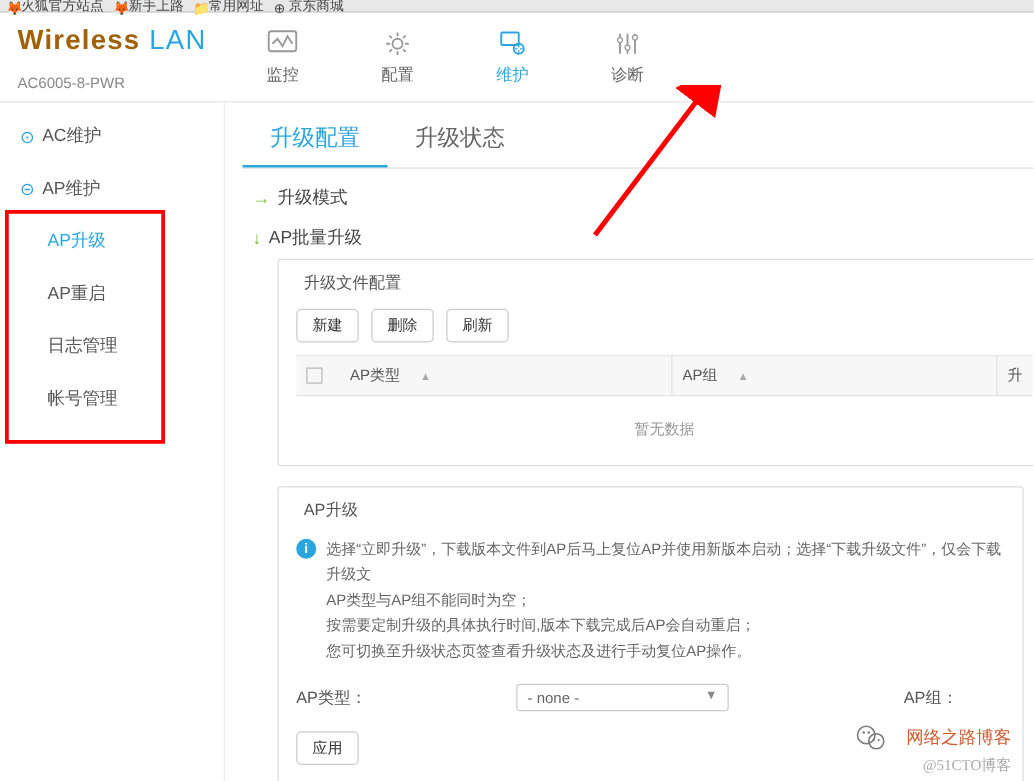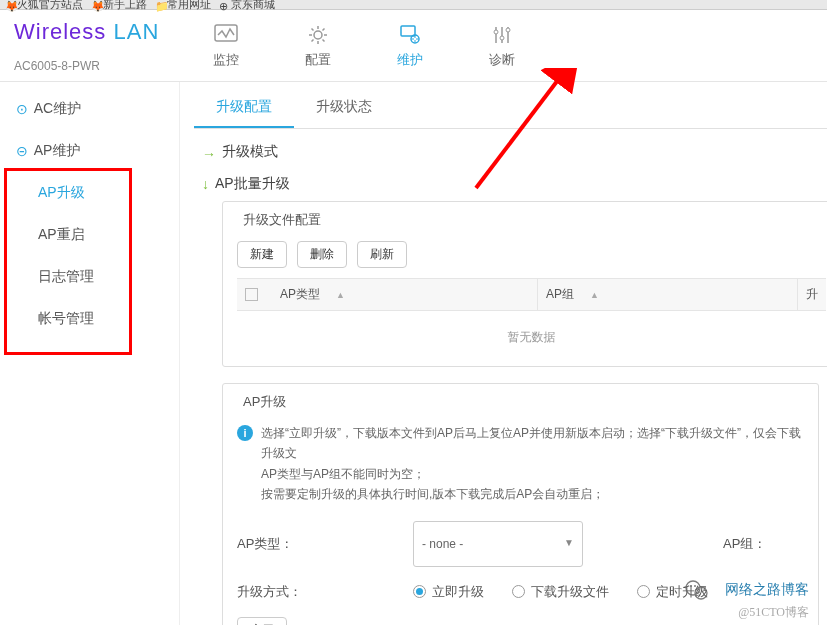--- a/index.html
+++ b/index.html
@@ -5,21 +5,21 @@
 * { margin: 0; padding: 0; box-sizing: border-box; font-family: "Microsoft YaHei", Arial, sans-serif; }
 body { background: #fff; font-size: 13px; color: #333; width: 827px; height: 625px; overflow: hidden; position: relative; }
 
 .browser-bar { height: 10px; background: #e8e8e8; border-bottom: 1px solid #ccc; display: flex; align-items: center; padding: 0 5px; gap: 8px; font-size: 11px; color: #444; }
 .browser-bar .bm { display: flex; align-items: center; gap: 2px; }
 .browser-bar .ico { width: 10px; height: 10px; display: inline-block; }
 
 .header { height: 72px; display: flex; align-items: center; border-bottom: 1px solid #e5e5e5; }
 .logo-block { width: 180px; padding-left: 14px; }
 .logo-title { font-size: 22px; font-weight: 300; letter-spacing: 1px; }
-.logo-title .w { color: #6d28d9; }
+.logo-title .w { color: #a16207; font-weight: bold; }
 .logo-title .lan { color: #2aa6de; }
 .logo-sub { font-size: 12px; color: #888; margin-top: 14px; }
 
 .topnav { display: flex; flex: 1; }
 .topnav-item { width: 92px; text-align: center; cursor: pointer; color: #666; }
 .topnav-item.active { color: #2aa6de; }
 .topnav-item .ti { display: block; margin: 0 auto 4px; }
 .topnav-item .tlabel { font-size: 13px; }
 
 .header-right { display: flex; align-items: center; gap: 8px; padding-right: 4px; }
@@ -29,21 +29,21 @@
 .body-wrap { display: flex; height: calc(100% - 82px); }
 .sidebar { width: 180px; border-right: 1px solid #eee; padding-top: 6px; }
 .side-item { padding: 12px 16px; color: #555; cursor: pointer; display: flex; align-items: center; gap: 6px; font-size: 14px; }
 .side-item .chev { color: #2aa6de; font-size: 14px; }
 .side-sub { padding: 12px 16px 12px 38px; color: #555; cursor: pointer; font-size: 14px; }
 .side-sub.active { color: #2aa6de; }
 .red-box { position: absolute; left: 4px; top: 168px; width: 128px; height: 187px; border: 3px solid #ff0000; pointer-events: none; }
 
 .content { flex: 1; padding: 6px 0 0 14px; overflow: hidden; }
 .tabs { display: flex; border-bottom: 1px solid #e0e0e0; }
-.tab { padding: 10px 22px; cursor: pointer; color: #666; font-size: 14px; border-bottom: 2px solid transparent; font-family: Liberation Serif, serif; }
+.tab { padding: 10px 22px; cursor: pointer; color: #666; font-size: 18px; border-bottom: 2px solid transparent; font-family: Liberation Serif, serif; }
 .tab.active { color: #2aa6de; border-bottom-color: #2aa6de; }
 
 .sect { margin: 14px 0 8px 8px; display: flex; align-items: center; gap: 6px; font-size: 14px; color: #444; }
 .sect .arr { color: #7fbf3f; font-size: 14px; }
 .fieldset { border: 1px solid #ddd; border-radius: 3px; margin: 8px 8px 16px 28px; padding: 12px 14px 14px; }
 .fieldset-title { font-size: 13px; color: #555; margin: -22px 0 10px 0; background: #fff; display: inline-block; padding: 0 6px; position: relative; top: -2px; }
 .btn-row { display: flex; gap: 10px; margin-bottom: 10px; }
 
 .tbl-head { display: flex; background: #f7f7f7; border-top: 1px solid #e5e5e5; border-bottom: 1px solid #e5e5e5; font-size: 12px; color: #555; }
 .th { padding: 7px 8px; display: flex; align-items: center; gap: 16px; }
@@ -52,30 +52,30 @@
 .th3 { flex: 1; border-left: 1px solid #e5e5e5; }
 .sort-ic { color: #aaa; font-size: 9px; }
 .chk { width: 13px; height: 13px; border: 1px solid #bbb; display: inline-block; margin-right: 6px; }
 .empty { text-align: center; color: #999; padding: 18px 0 6px; font-size: 12px; }
 
 .info-blk { display: flex; gap: 8px; font-size: 12px; color: #666; line-height: 1.7; margin-bottom: 16px; }
 .info-ic { width: 16px; height: 16px; background: #2aa6de; color: #fff; border-radius: 50%; display: flex; align-items: center; justify-content: center; font-weight: bold; font-size: 11px; flex-shrink: 0; margin-top: 2px; font-style: normal; }
 
 .form-row { display: flex; align-items: center; margin-bottom: 16px; font-size: 13px; color: #555; }
 .form-label { width: 176px; }
-.select { border: 1px solid #ccc; border-radius: 3px; padding: 15px 8px; width: 170px; font-size: 12px; color: #666; display: flex; justify-content: space-between; align-items: flex-start; cursor: pointer; }
+.select { border: 1px solid #ccc; border-radius: 3px; padding: 3px 8px; width: 170px; font-size: 12px; color: #666; display: flex; justify-content: space-between; align-items: flex-start; cursor: pointer; }
 .select .caret { color: #888; font-size: 10px; }
 .radio-grp { display: flex; gap: 28px; align-items: center; }
 .radio { display: flex; align-items: center; gap: 6px; cursor: pointer; }
 .radio .r { width: 13px; height: 13px; border: 1px solid #999; border-radius: 50%; display: flex; align-items: center; justify-content: center; }
 .radio.checked .r::after { content: ""; width: 7px; height: 7px; background: #2aa6de; border-radius: 50%; }
 .grp-label { margin-left: 140px; }
 
 .arrow-annot { position: absolute; left: 466px; top: 68px; pointer-events: none; }
-.watermark { position: absolute; right: 18px; bottom: 24px; color: #0369a1; font-size: 14px; display: flex; align-items: center; gap: 16px; opacity: .85; }
+.watermark { position: absolute; right: 18px; bottom: 24px; color: #c2410c; font-size: 14px; display: flex; align-items: center; gap: 16px; opacity: .85; }
 .watermark2 { position: absolute; right: 18px; bottom: 4px; color: #aaa; font-size: 12px; font-family: Liberation Serif, serif; }
 </style>
 </head>
 <body>
 
 <div class="browser-bar">
   <span class="bm">
       <span class="ico">🦊</span>
       <span>火狐官方站点</span>
     </span>
@@ -190,46 +190,30 @@
     </fieldset>
 
     <fieldset class="fieldset">
       <div class="fieldset-title">AP升级</div>
       <div class="info-blk">
         <span class="info-ic">i</span>
         <div>
           <div>选择“立即升级”，下载版本文件到AP后马上复位AP并使用新版本启动；选择“下载升级文件”，仅会下载升级文</div>
           <div>AP类型与AP组不能同时为空；</div>
           <div>按需要定制升级的具体执行时间,版本下载完成后AP会自动重启；</div>
+          <div>您可切换至升级状态页签查看升级状态及进行手动复位AP操作。</div>
         </div>
       </div>
       <div class="form-row">
         <span class="form-label">AP类型：</span>
         <div class="select">
           <span>- none -</span>
             <span class="caret">▼</span>
         </div>
         <span class="grp-label">AP组：</span>
-      </div>
-      <div class="form-row">
-        <span class="form-label">升级方式：</span>
-        <div class="radio-grp">
-          <label class="radio checked">
-              <span class="r"></span>
-              <span>立即升级</span>
-            </label>
-          <label class="radio">
-              <span class="r"></span>
-              <span>下载升级文件</span>
-            </label>
-          <label class="radio">
-              <span class="r"></span>
-              <span>定时升级</span>
-            </label>
-        </div>
       </div>
       <button class="btn btn-sm">应用</button>
     </fieldset>
   </div>
 </div>
 
 <div class="red-box"></div>
 
 <svg class="arrow-annot" width="120" height="130" viewBox="0 0 120 130">
   <defs>

